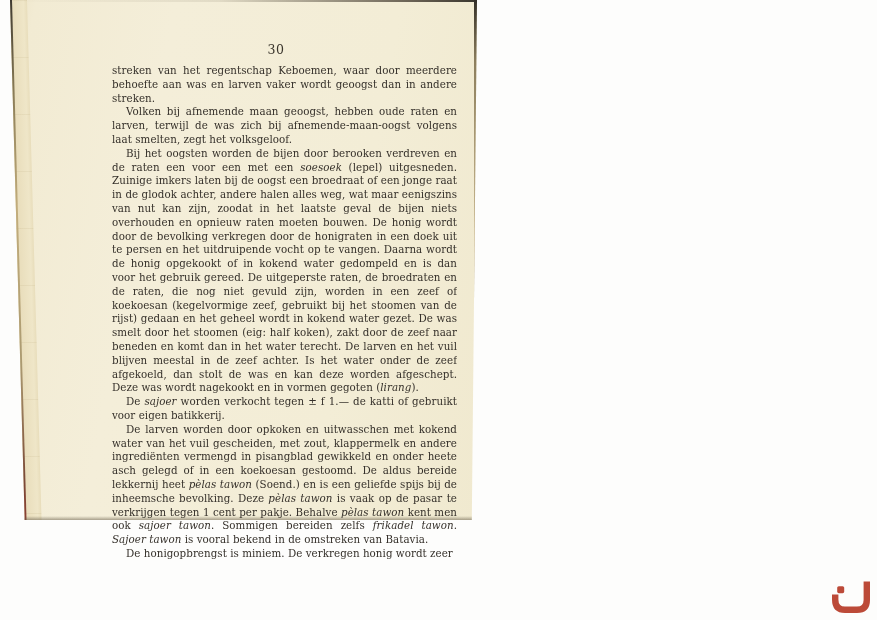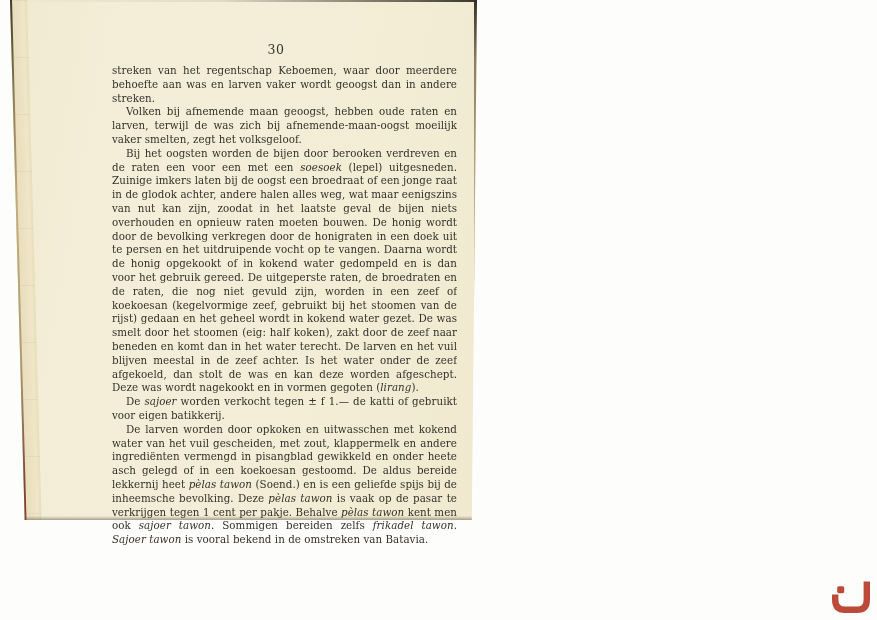--- a/index.html
+++ b/index.html
@@ -100,24 +100,25 @@
     <div class="book-edge-strip"></div>
     <div class="edge-left"></div>
     <div class="edge-top"></div>
     <div class="edge-right"></div>
     <div class="edge-bottom"></div>
 
     <div class="page-number">30</div>
 
     <div class="text-block">
         <p>streken van het regentschap Keboemen, waar door meerdere behoefte aan was en larven vaker wordt geoogst dan in andere streken.</p>
-        <p class="indent">Volken bij afnemende maan geoogst, hebben oude raten en larven, terwijl de was zich bij afnemende-maan-oogst moeilijk vaker smelten, zegt het volksgeloof.</p>
+        <p class="indent">Volken bij afnemende maan geoogst, hebben oude raten en larven, terwijl de was zich bij afnemende-maan-oogst volgens laat smelten, zegt het volksgeloof.</p>
         <p class="indent">Bij het oogsten worden de bijen door berooken verdreven en de raten een voor een met een <i>soesoek</i> (lepel) uitgesneden. Zuinige imkers laten bij de oogst een broedraat of een jonge raat in de glodok achter, andere halen alles weg, wat maar eenigszins van nut kan zijn, zoodat in het laatste geval de bijen niets overhouden en opnieuw raten moeten bouwen. De honig wordt door de bevolking verkregen door de honigraten in een doek uit te persen en het uitdruipende vocht op te vangen. Daarna wordt de honig opgekookt of in kokend water gedompeld en is dan voor het gebruik gereed. De uitgeperste raten, de broedraten en de raten, die nog niet gevuld zijn, worden in een zeef of koekoesan (kegelvormige zeef, gebruikt bij het stoomen van de rijst) gedaan en het geheel wordt in kokend water gezet. De was smelt door het stoomen (eig: half koken), zakt door de zeef naar beneden en komt dan in het water terecht. De larven en het vuil blijven meestal in de zeef achter. Is het water onder de zeef afgekoeld, dan stolt de was en kan deze worden afgeschept. Deze was wordt nagekookt en in vormen gegoten (<i>lirang</i>).</p>
         <p class="indent">De <i>sajoer</i> worden verkocht tegen ± f 1.— de katti of gebruikt voor eigen batikkerij.</p>
         <p class="indent">De larven worden door opkoken en uitwasschen met kokend water van het vuil gescheiden, met zout, klappermelk en andere ingrediënten vermengd in pisangblad gewikkeld en onder heete asch gelegd of in een koekoesan gestoomd. De aldus bereide lekkernij heet <i>pèlas tawon</i> (Soend.) en is een geliefde spijs bij de inheemsche bevolking. Deze <i>pèlas tawon</i> is vaak op de pasar te verkrijgen tegen 1 cent per pakje. Behalve <i>pèlas tawon</i> kent men ook <i>sajoer tawon</i>. Sommigen bereiden zelfs <i>frikadel tawon</i>. <i>Sajoer tawon</i> is vooral bekend in de omstreken van Batavia.</p>
+        <p class="indent">De honigopbrengst is miniem. De verkregen honig wordt zeer</p>
       </div>
   </div>
 
   <svg class="logo" viewBox="0 0 38 32" xmlns="http://www.w3.org/2000/svg" aria-hidden="true">
     <path d="M3.2,13.5 L3.2,18.5 Q3.2,28.8 13,28.8 L25,28.8 Q34.8,28.8 34.8,19 L34.8,0.5" fill="none" stroke="#bc4a38" stroke-width="6.4" stroke-linecap="butt"></path>
     <rect x="5.2" y="5.2" width="7" height="7" rx="1.6" fill="#bc4a38"></rect>
   </svg>
 
 </div>
 

